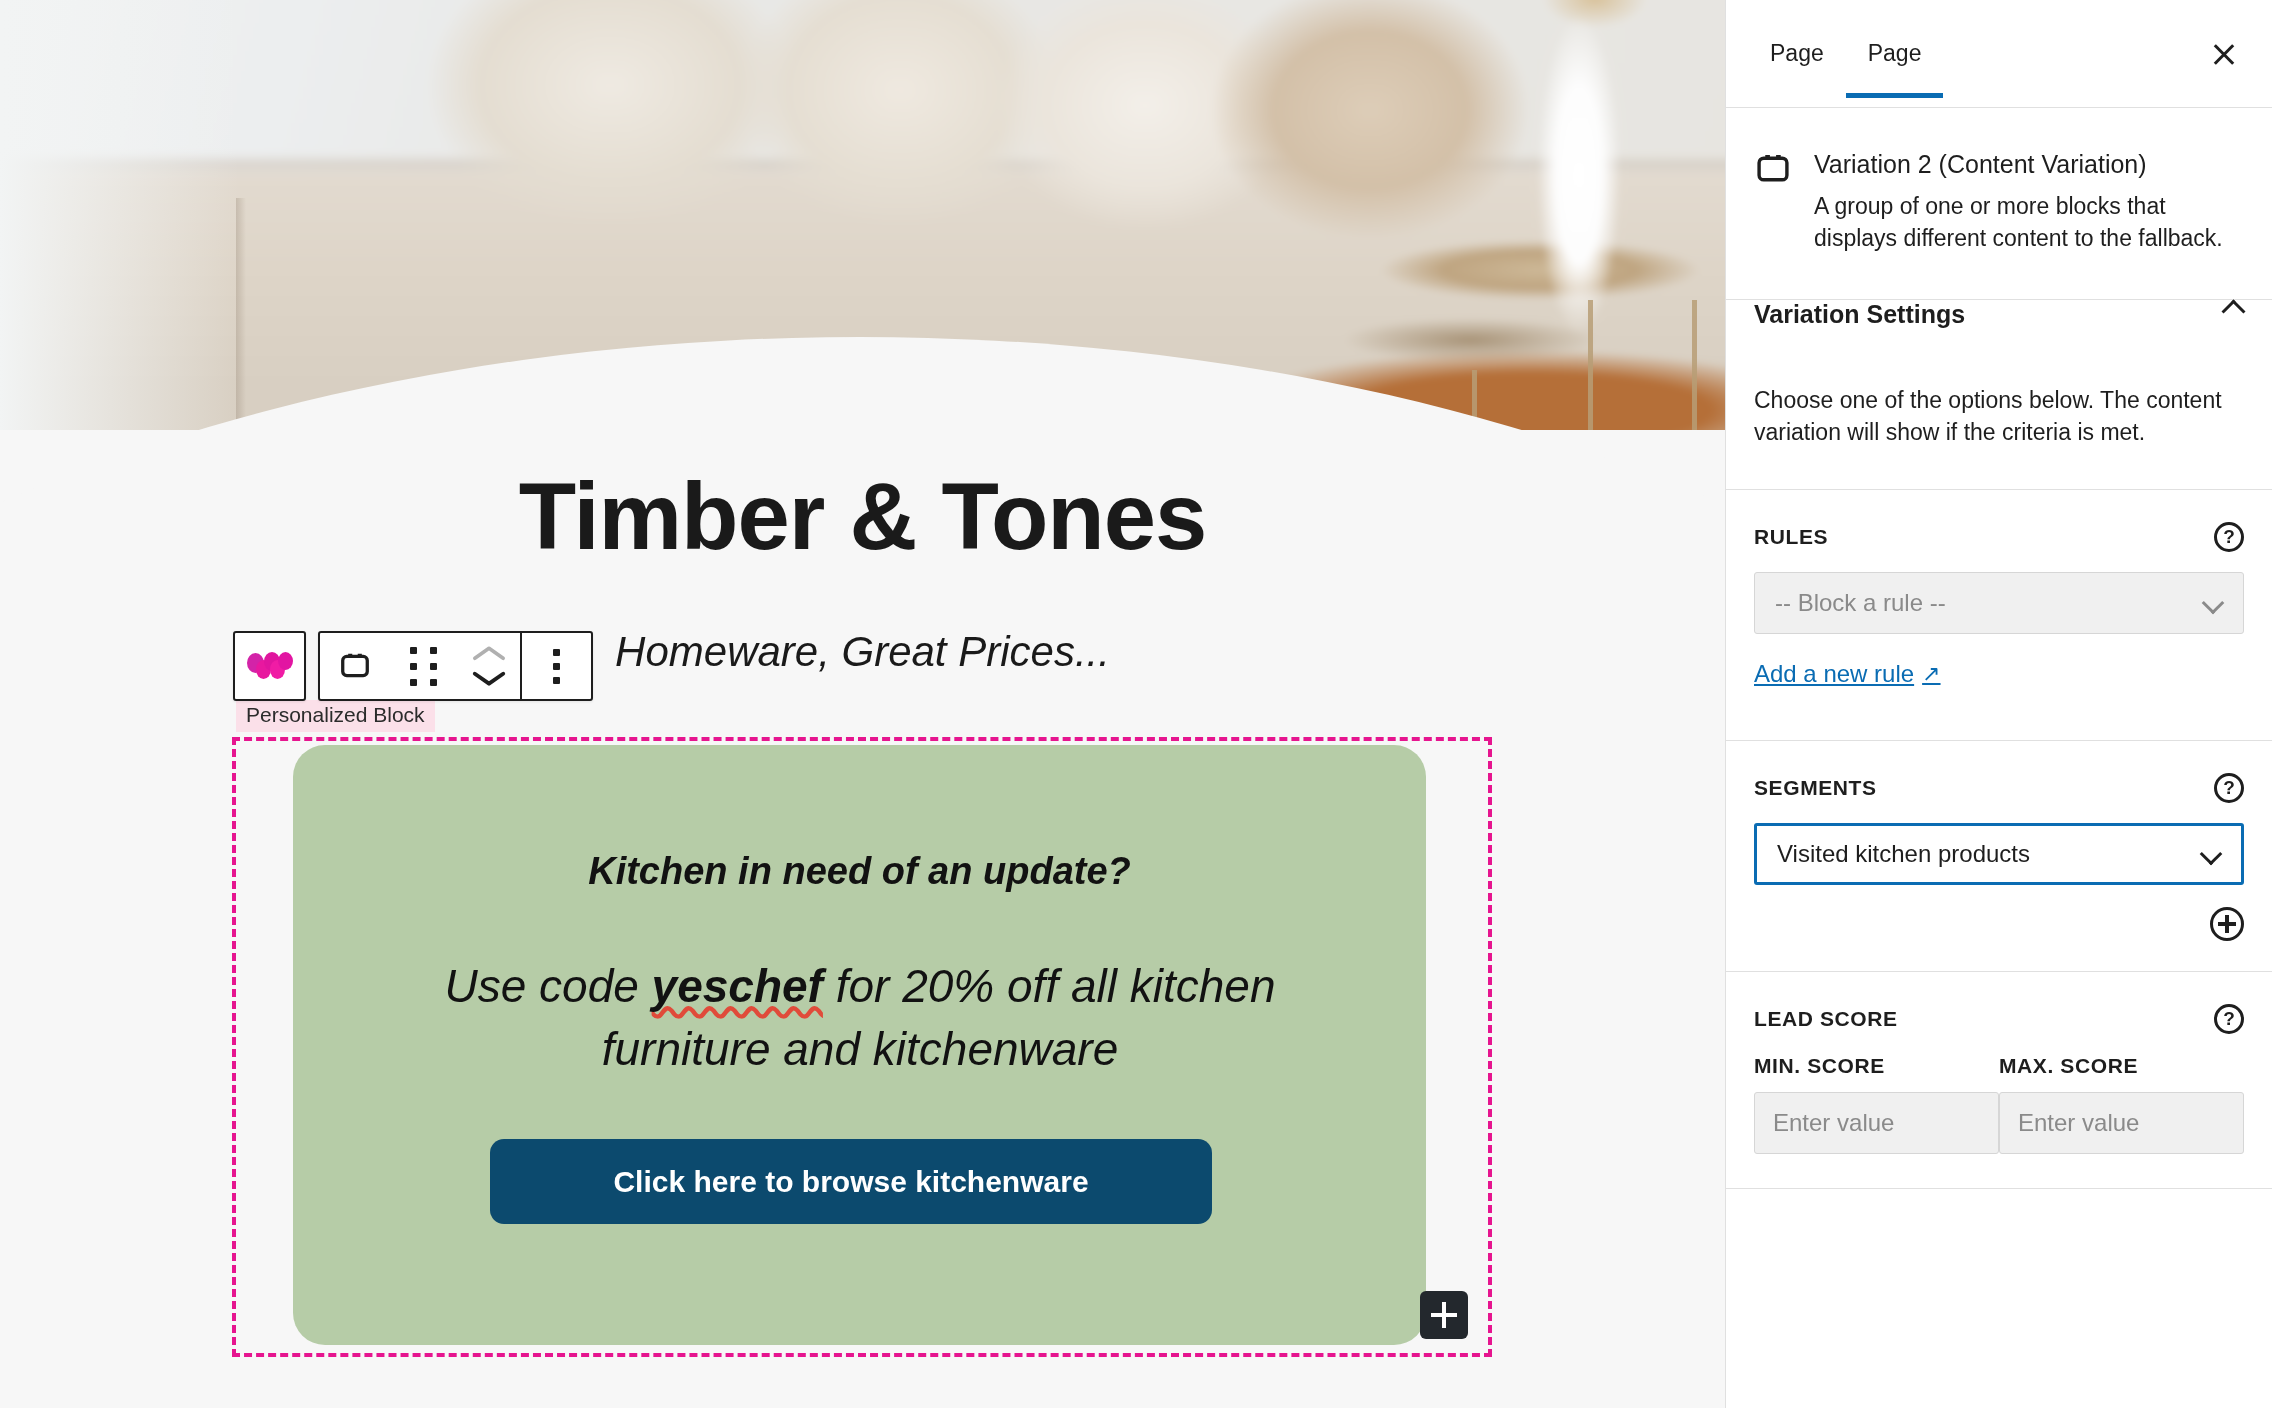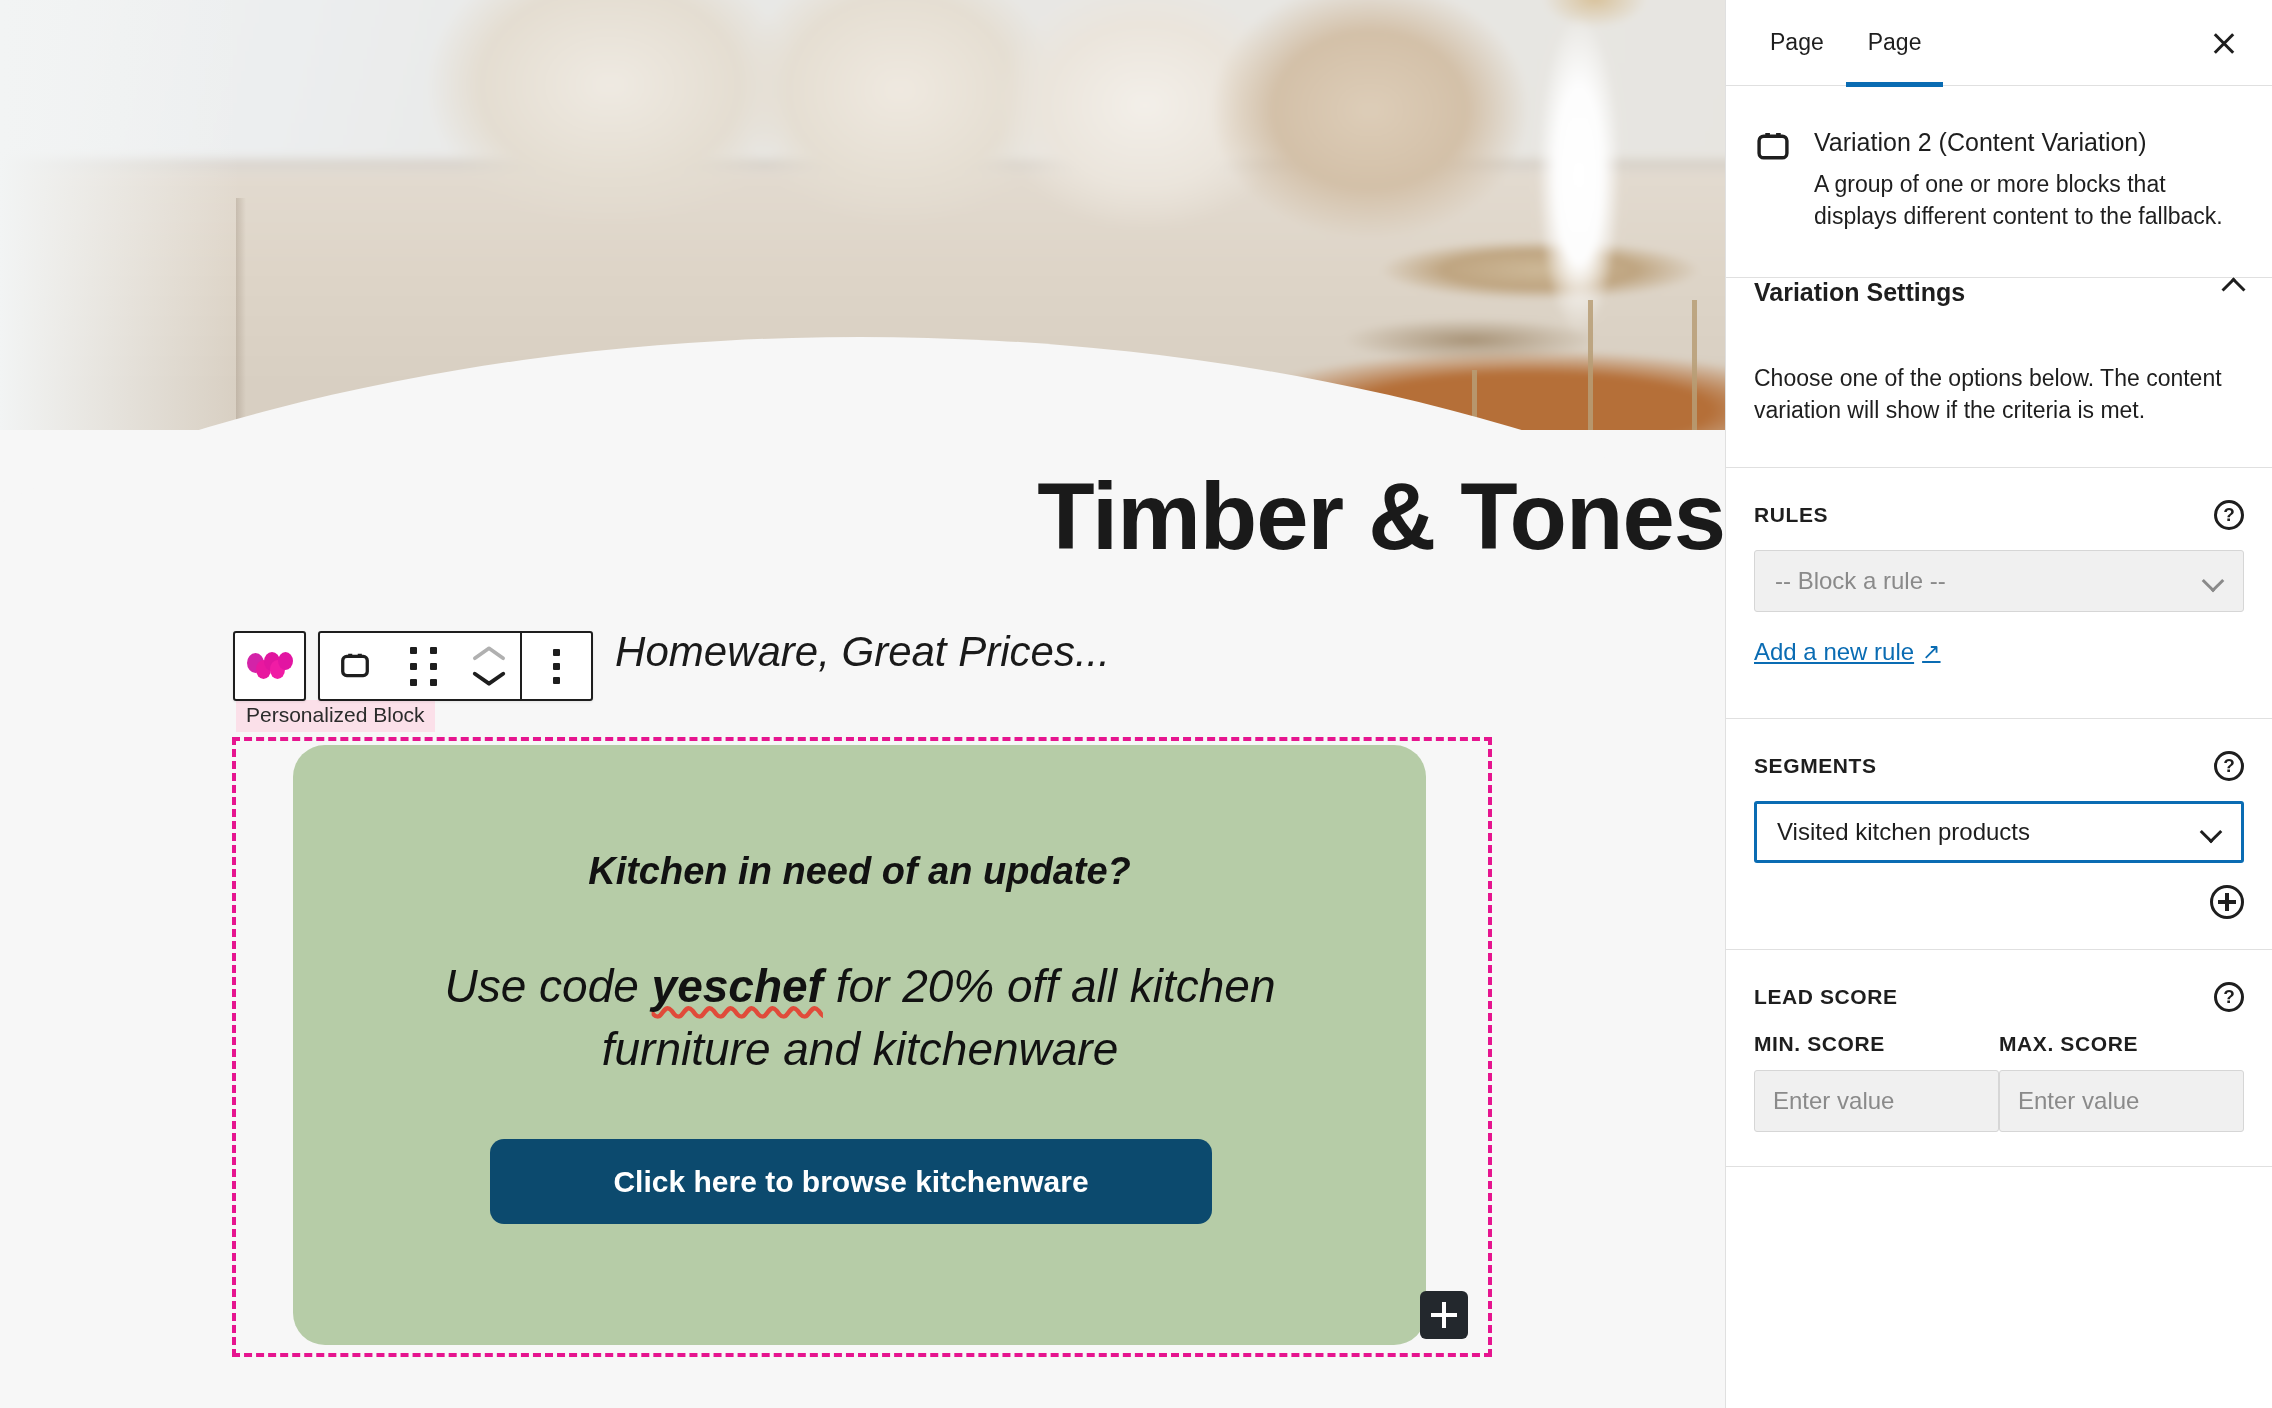--- a/index.html
+++ b/index.html
@@ -98,21 +98,21 @@
     background: #f7f7f7;
     border-radius: 50% 50% 0 0 / 100% 100% 0 0;
   }
 
   
   .site-title {
     position: absolute;
     left: 0;
     top: 470px;
     width: 1725px;
-    text-align: right;
+    text-align: center;
     font-size: 94px;
     font-weight: 700;
     letter-spacing: -1px;
     color: #1a1a1a;
     line-height: 1;
   }
 
   .site-tagline {
     position: absolute;
     left: 0;
@@ -307,21 +307,21 @@
     left: 1725px; top: 0;
     width: 547px;
     height: 1408px;
     background: #fff;
     border-left: 1px solid #e0e0e0;
     overflow: hidden;
   }
 
   .sb-tabs {
     position: relative;
-    height: 86px;
+    height: 108px;
     display: flex;
     align-items: center;
     border-bottom: 1px solid #e0e0e0;
     padding: 0 22px;
   }
   .sb-tab {
     position: relative;
     height: 86px;
     display: flex;
     align-items: center;

